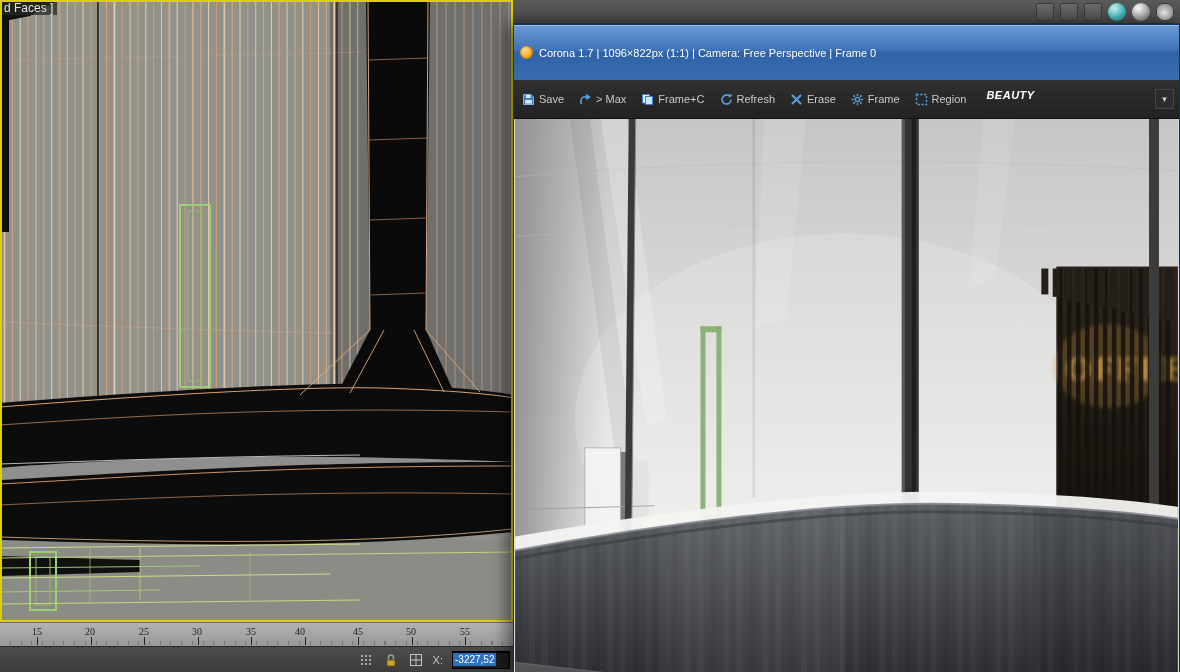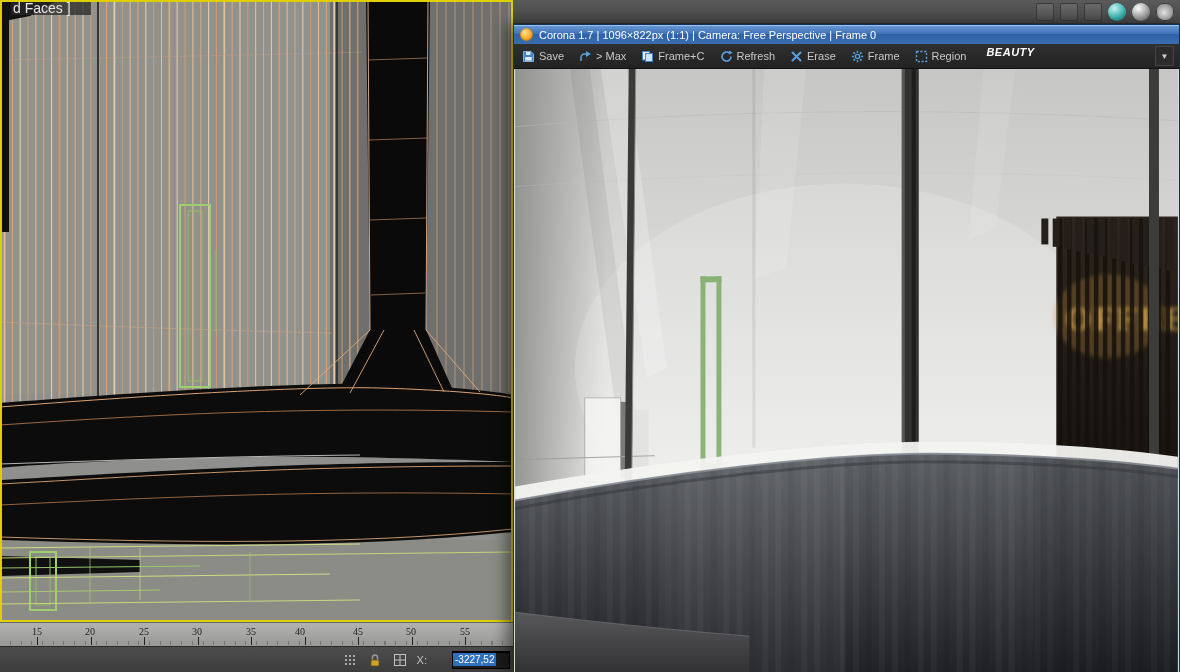--- a/index.html
+++ b/index.html
@@ -2,64 +2,64 @@
 <html><head>
 <meta charset="utf-8">
 <style>
   html,body{margin:0;padding:0;background:#2b2b2b;font-family:"Liberation Sans",sans-serif;}
   .stage{position:relative;width:1180px;height:672px;overflow:hidden;background:#7d7d7d;}
 
   
   .viewport{position:absolute;left:0;top:0;width:513px;height:622px;background:#8e8e8c;
             border:2px solid #ded000;box-sizing:border-box;overflow:hidden;}
   .viewport svg{position:absolute;left:-2px;top:-2px;}
-  .vp-label{position:absolute;left:9px;top:0;background:rgba(40,40,40,.75);color:#e6e6e6;
-            font-size:14px;padding:1px 20px 2px 2px;line-height:10px;z-index:3;}
+  .vp-label{position:absolute;left:0;top:0;background:rgba(40,40,40,.75);color:#e6e6e6;
+            font-size:12px;padding:1px 4px 2px 2px;line-height:10px;z-index:3;}
 
   
   .trackbar{position:absolute;left:0;top:622px;width:513px;height:24px;
             background:linear-gradient(#b2b2b0,#989896);border-top:1px solid #6a6a6a;box-sizing:border-box;font-family:Liberation Serif, serif;}
   .trackbar::after{content:"";position:absolute;left:0;right:0;bottom:1px;height:8px;
             background-image:
               repeating-linear-gradient(to right,#55555588 0 1px,transparent 1px 10.7px),
               repeating-linear-gradient(to right,#222 0 1px,transparent 1px 53.5px);
             background-position:10px 100%,37px 100%;
             background-size:100% 4px,100% 8px;background-repeat:no-repeat;}
   .tick{position:absolute;top:3px;width:24px;text-align:center;font-size:10px;color:#1f1f1f;}
 
   
   .statusbar{position:absolute;left:0;top:646px;width:513px;height:26px;
              background:linear-gradient(#4d4d4d,#3c3c3c);border-top:1px solid #2a2a2a;box-sizing:border-box;
              display:flex;align-items:center;justify-content:flex-end;gap:9px;padding-right:3px;}
   .sb-icon{width:16px;height:16px;display:flex;align-items:center;justify-content:center;}
   .xlabel{color:#c2c2c2;font-size:11px;}
   .xfield{width:56px;height:16px;background:#1c1c1c;border:1px solid #000;box-shadow:inset 0 1px 1px #000;
-          overflow:hidden;display:flex;align-items:center;margin-left:16px;}
+          overflow:hidden;display:flex;align-items:center;}
   .xfield span{background:#2e6fbe;color:#fff;font-size:10px;padding:1px 2px;white-space:nowrap;}
 
   
   .topbar{position:absolute;left:513px;top:0;width:667px;height:24px;
           background:linear-gradient(#5a5a5a,#474747);border-bottom:1px solid #333;box-sizing:border-box;
           display:flex;align-items:center;justify-content:flex-end;gap:6px;padding-right:6px;}
   .tbicon{width:18px;height:18px;border-radius:2px;background:linear-gradient(#6b6b6b,#4e4e4e);
           box-shadow:inset 0 0 0 1px #3b3b3b;}
   .tbicon.sphere-teal{border-radius:50%;background:radial-gradient(circle at 35% 30%,#c8f2f0,#3fb8b4 55%,#1d6f6c);box-shadow:none;}
   .tbicon.sphere-gray{border-radius:50%;background:radial-gradient(circle at 35% 30%,#fdfdfd,#9a9a9a 60%,#555);box-shadow:none;}
   .tbicon.teapot{background:radial-gradient(circle at 45% 55%,#e8e8e8,#8c8c8c 70%,#4e4e4e);border-radius:40% 40% 45% 45%;}
 
   
   .corona{position:absolute;left:513px;top:24px;width:667px;height:648px;box-sizing:border-box;
           border:1px solid #10305c;background:#1f1f1f;box-shadow:-7px 0 14px rgba(0,0,0,.45);}
-  .c-title{height:19px;display:flex;align-items:center;gap:6px;padding:0 6px;
+  .c-title{height:19px;display:flex;align-items:center;gap:6px;padding:18px 6px;
            background:linear-gradient(#6b9ad6,#3f74b8 45%,#2f62a6 50%,#3a6db0);
            box-shadow:inset 0 1px 0 #9dc0e8;color:#fff;font-size:11px;white-space:nowrap;overflow:hidden;}
   .corona-logo{width:13px;height:13px;border-radius:50%;flex:0 0 13px;
            background:radial-gradient(circle at 35% 30%,#ffe08a,#f7a823 60%,#c86f12);
            box-shadow:inset 0 0 2px #7a4a05;}
-  .c-toolbar{height:24px;display:flex;align-items:center;gap:6px;padding:0 5px;
+  .c-toolbar{height:24px;display:flex;align-items:center;gap:6px;padding:7px 5px;
            background:linear-gradient(#303030,#222);border-bottom:1px solid #101010;}
   .cbtn{display:flex;align-items:center;gap:4px;padding:2px 6px 2px 3px;border-radius:2px;
            color:#c9c9c9;font-size:11px;white-space:nowrap;}
   .cbtn svg{display:block;}
   .pass-combo{flex:1;display:flex;margin-left:8px;height:20px;}
   .pass-label{color:#fff;font-size:11px;font-weight:bold;font-style:italic;letter-spacing:.5px;}
   .pass-arrow{margin-left:auto;width:17px;height:18px;background:#2c2c2c;border:1px solid #454545;
            display:flex;align-items:center;justify-content:center;color:#cfcfcf;font-size:8px;}
   .render-area{position:relative;width:665px;height:603px;overflow:hidden;background:#d8d8d6;}
 </style>

